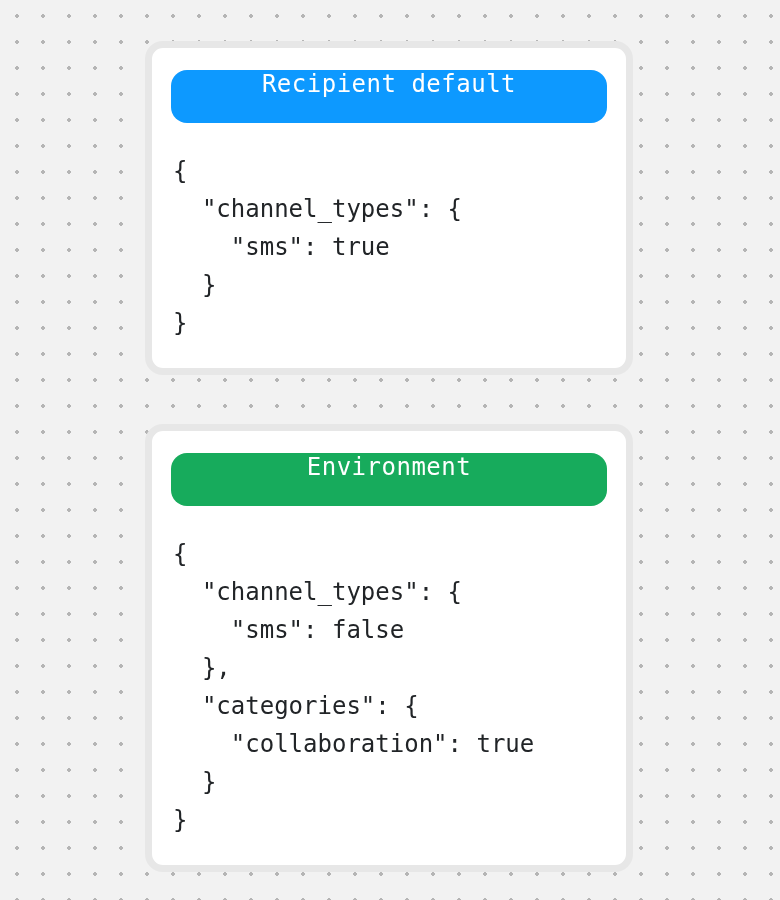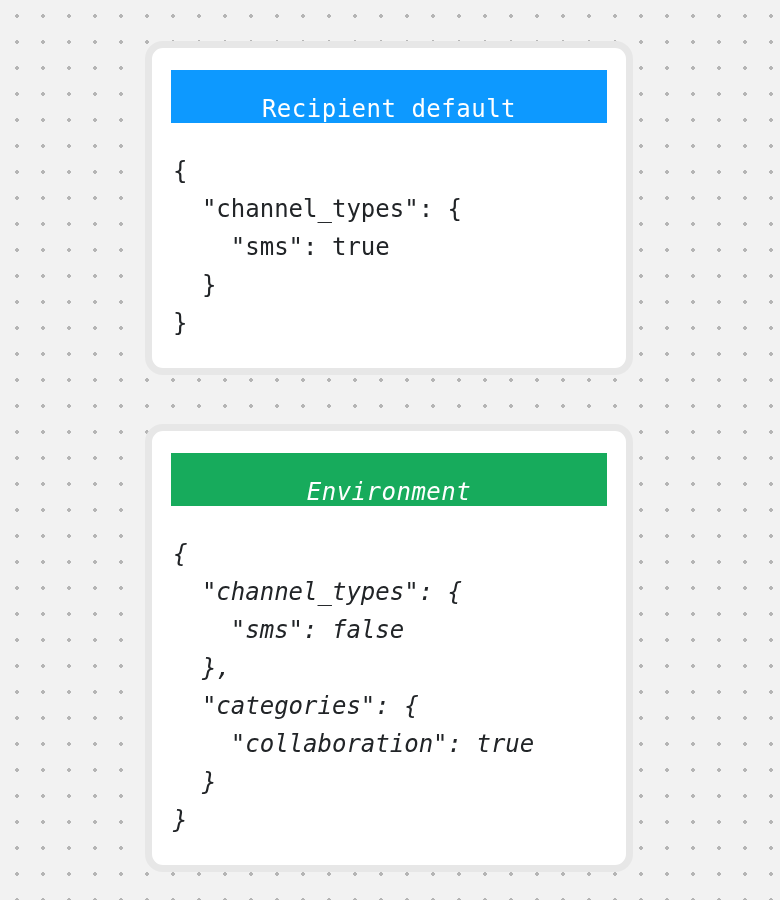--- a/index.html
+++ b/index.html
@@ -16,26 +16,26 @@
   }
   .card {
     width: 488px;
     margin-left: 145px;
     background: #ffffff;
     border: 7px solid #e7e7e7;
     border-radius: 18px;
     padding: 22px 19px 26px 19px;
   }
   .card.first { margin-top: 41px; }
-  .card.second { margin-top: 49px; font-style: italic; }
+  .card.second { margin-top: 49px; }
   .card-header {
     height: 53px;
-    border-radius: 0;
+    border-radius: 16px;
     display: flex;
-    align-items: flex-end;
+    align-items: flex-start;
     justify-content: center;
     color: #ffffff;
     font-size: 24px;
     font-weight: 500;
     letter-spacing: 0.5px;
   }
   pre.code {
     margin: 29px 0 0 2px;
     padding: 0;
     font-family: "DejaVu Sans Mono", "Liberation Mono", monospace;

